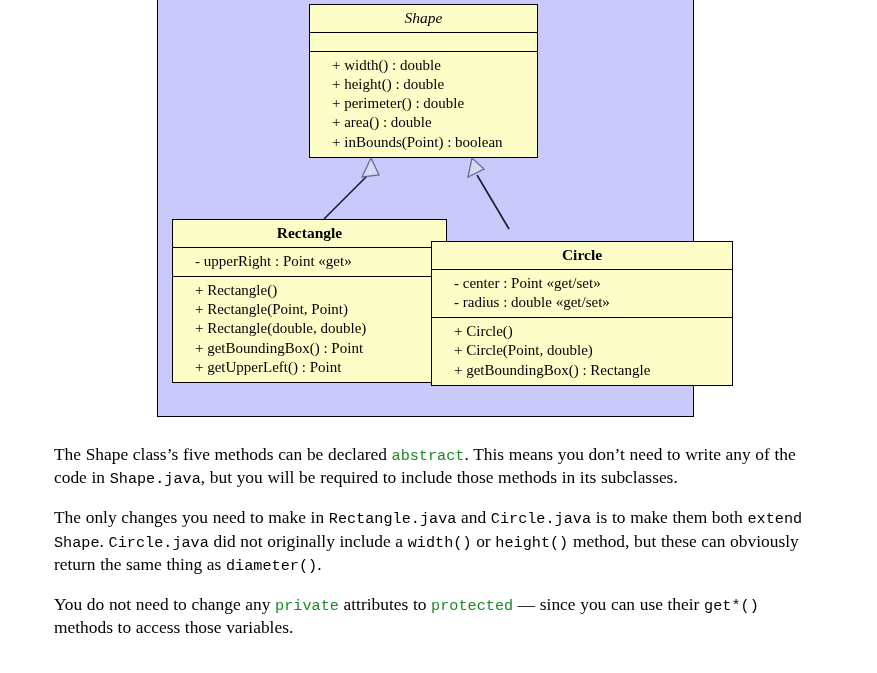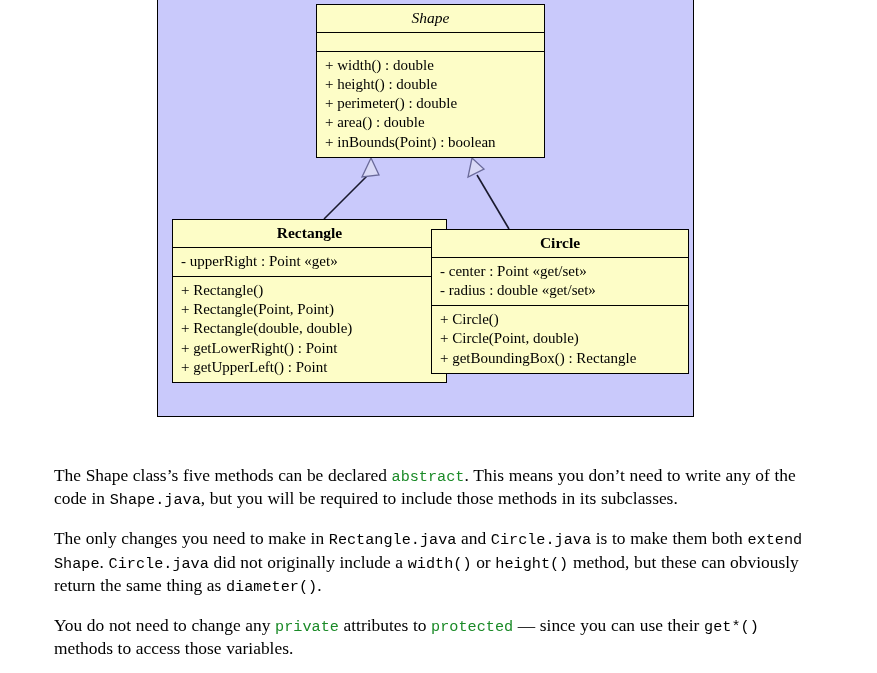--- a/index.html
+++ b/index.html
@@ -42,67 +42,67 @@
     border-bottom: 1.5px solid #000000;
     box-sizing: border-box;
     font-weight: bold;
     line-height: 1.15;
   }
   .uml-name.abstract {
     font-weight: normal;
     font-style: italic;
   }
   .uml-compartment {
-    padding: 4px 8px 5px 8px;
+    padding: 4px 8px 5px 22px;
     box-sizing: border-box;
     font-size: 15px;
     line-height: 1.28;
   }
   .uml-compartment.bordered {
     border-bottom: 1.5px solid #000000;
   }
   .uml-compartment.empty {
     height: 19px;
     padding: 0;
   }
   .uml-member {
     white-space: nowrap;
   }
 
   
   #class-shape {
-    left: 158px;
+    left: 151px;
     top: 7px;
     width: 229px;
   }
   #class-rectangle {
     left: 14px;
     top: 222px;
     width: 275px;
   }
   #class-circle {
     left: 273px;
-    top: 232px;
-    width: 258px;
+    top: 244px;
+    width: 302px;
   }
 
   #uml-edges {
     position: absolute;
     left: 0;
     top: 0;
     width: 537px;
     height: 421px;
     z-index: 2;
   }
 
   
   #body-text {
     position: absolute;
     left: 54px;
-    top: 464px;
+    top: 443px;
     width: 756px;
   }
   .para {
     font-size: 17.4px;
     line-height: 1.33;
     margin: 0 0 17px 0;
     text-align: left;
     word-spacing: 0.3px;
   }
   .para:last-child { margin-bottom: 0; }
@@ -141,21 +141,21 @@
 
   <div class="uml-class" id="class-rectangle">
     <div class="uml-name">Rectangle</div>
     <div class="uml-compartment bordered">
       <div class="uml-member">- upperRight : Point «get»</div>
     </div>
     <div class="uml-compartment">
       <div class="uml-member">+ Rectangle()</div>
       <div class="uml-member">+ Rectangle(Point, Point)</div>
       <div class="uml-member">+ Rectangle(double, double)</div>
-      <div class="uml-member">+ getLowerRight() : Point</div>
+      <div class="uml-member">+ getBoundingBox() : Point</div>
       <div class="uml-member">+ getUpperLeft() : Point</div>
     </div>
   </div>
 
   <div class="uml-class" id="class-circle">
     <div class="uml-name">Circle</div>
     <div class="uml-compartment bordered">
       <div class="uml-member">- center : Point «get/set»</div>
       <div class="uml-member">- radius : double «get/set»</div>
     </div>

